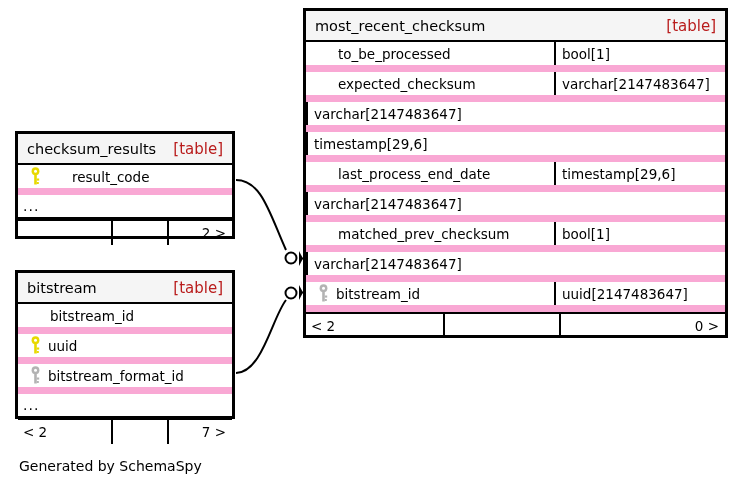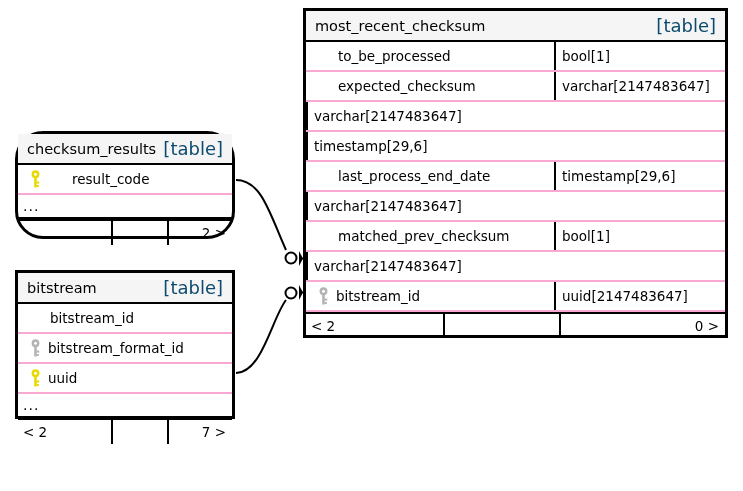--- a/index.html
+++ b/index.html
@@ -41,31 +41,31 @@
     padding: 0 9px;
     height: 31px;
   }
   .tbl-title {
     font-weight: normal;
     font-size: 14.5px;
     color: #000000;
     white-space: nowrap;
   }
   .tbl-kind {
-    font-size: 18px;
-    color: #0c4a6e;
+    font-size: 15px;
+    color: #b91c1c;
     white-space: nowrap;
   }
 
   .row {
     display: flex;
     align-items: center;
     height: 30px;
     box-sizing: border-box;
-    border-bottom: 2px solid #f9a8d4;
+    border-bottom: 7px solid #f9a8d4;
   }
   .row:last-child { border-bottom: none; }
 
   .col-name {
     display: flex;
     align-items: center;
     flex: 1 1 auto;
     height: 100%;
     box-sizing: border-box;
     padding-left: 6px;
@@ -136,21 +136,21 @@
     left: 303px; top: 8px;
     width: 425px; height: 330px;
   }
   #tbl-most-recent-checksum .col-type { width: 171px; min-width: 171px; }
   #tbl-most-recent-checksum .footer-cell.left  { width: 137px; }
   #tbl-most-recent-checksum .footer-cell.mid   { width: 116px; }
   #tbl-most-recent-checksum .footer-cell.right { flex: 1 1 auto; }
 
   #tbl-checksum-results {
     left: 15px; top: 131px;
-    width: 220px; height: 108px; border-radius: 28px;
+    width: 220px; height: 108px;
   }
   #tbl-bitstream {
     left: 15px; top: 270px;
     width: 220px; height: 149px;
   }
   #tbl-checksum-results .footer-cell.left,
   #tbl-bitstream .footer-cell.left { width: 93px; }
   #tbl-checksum-results .footer-cell.mid,
   #tbl-bitstream .footer-cell.mid { width: 56px; }
   #tbl-checksum-results .footer-cell.right,
@@ -312,49 +312,50 @@
     <div class="row">
       <div class="col-name">
         <span class="name-text name-indent">bitstream_id</span>
       </div>
     </div>
 
     <div class="row">
       <div class="col-name">
         <span class="icon-slot">
           <svg width="11" height="19" viewBox="0 0 11 19">
+            <circle cx="5.5" cy="4.2" r="3.9" fill="#e8d900"></circle>
+            <circle cx="5.5" cy="4.2" r="1.5" fill="#ffffff"></circle>
+            <rect x="4.2" y="6.5" width="2.6" height="11" fill="#e8d900"></rect>
+            <rect x="6.8" y="11.5" width="2.4" height="2.1" fill="#e8d900"></rect>
+            <rect x="6.8" y="15.0" width="2.0" height="2.0" fill="#e8d900"></rect>
+          </svg>
+        </span>
+        <span class="name-text">uuid</span>
+      </div>
+    </div>
+
+    <div class="row">
+      <div class="col-name">
+        <span class="icon-slot">
+          <svg width="11" height="19" viewBox="0 0 11 19">
             <circle cx="5.5" cy="4.2" r="3.9" fill="#b3b3b3"></circle>
             <circle cx="5.5" cy="4.2" r="1.5" fill="#ffffff"></circle>
             <rect x="4.2" y="6.5" width="2.6" height="11" fill="#b3b3b3"></rect>
             <rect x="6.8" y="11.5" width="2.4" height="2.1" fill="#b3b3b3"></rect>
             <rect x="6.8" y="15.0" width="2.0" height="2.0" fill="#b3b3b3"></rect>
           </svg>
         </span>
         <span class="name-text">bitstream_format_id</span>
       </div>
     </div>
 
-    <div class="row">
-      <div class="col-name">
-        <span class="icon-slot">
-          <svg width="11" height="19" viewBox="0 0 11 19">
-            <circle cx="5.5" cy="4.2" r="3.9" fill="#e8d900"></circle>
-            <circle cx="5.5" cy="4.2" r="1.5" fill="#ffffff"></circle>
-            <rect x="4.2" y="6.5" width="2.6" height="11" fill="#e8d900"></rect>
-            <rect x="6.8" y="11.5" width="2.4" height="2.1" fill="#e8d900"></rect>
-            <rect x="6.8" y="15.0" width="2.0" height="2.0" fill="#e8d900"></rect>
-          </svg>
-        </span>
-        <span class="name-text">uuid</span>
-      </div>
-    </div>
-
     <div class="ellipsis-row">...</div>
 
     <div class="footer-row">
       <div class="footer-cell left">&lt; 2</div>
       <div class="footer-cell mid"></div>
       <div class="footer-cell right">7 &gt;</div>
     </div>
   </div>
 
+  <div class="caption">Generated by SchemaSpy</div>
 
 </div>
 
 </body></html>

